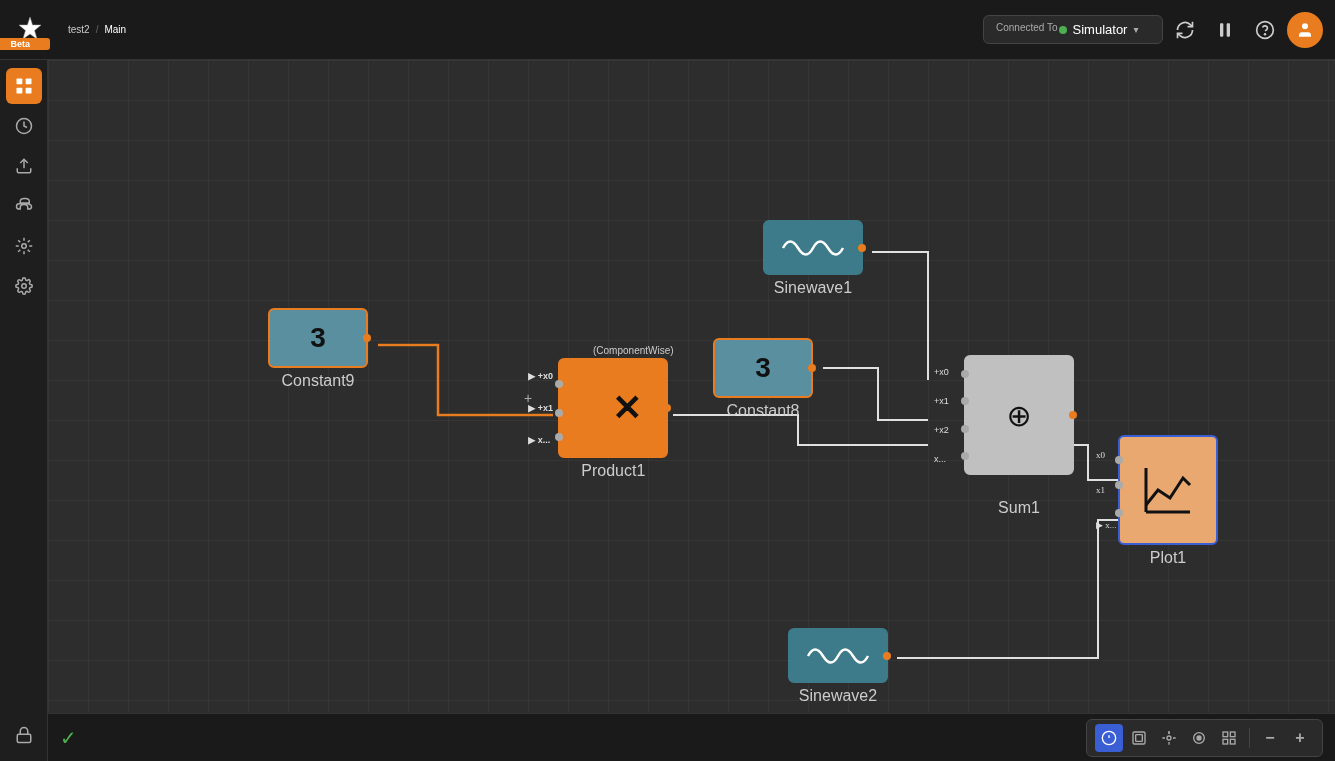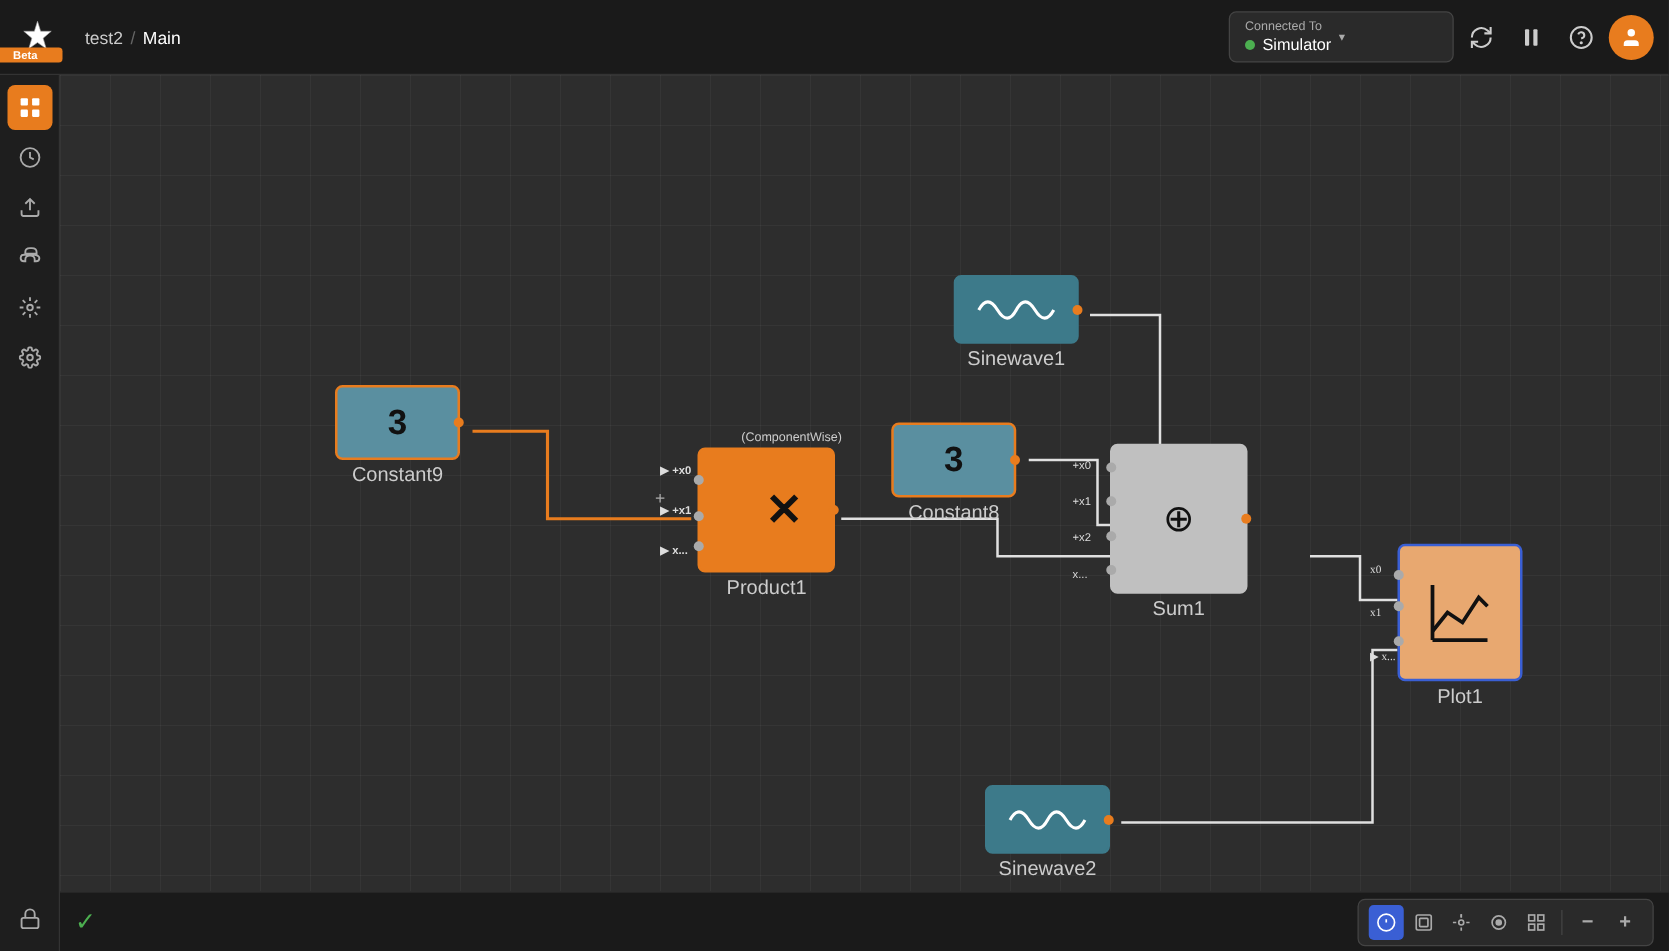--- a/index.html
+++ b/index.html
@@ -19,21 +19,21 @@
       display: flex; align-items: center; justify-content: center;
       position: relative;
     }
     .logo-star svg { width: 30px; height: 30px; }
     .beta-badge {
       background: #e87c1e; color: #fff; font-size: 9px; font-weight: bold;
       padding: 1px 20px; border-radius: 3px;
       position: absolute; bottom: -2px; right: -2px;
     }
     #breadcrumb {
-      display: flex; align-items: center; color: #ccc; font-size: 14px; gap: 6px;
+      display: flex; align-items: center; color: #ccc; font-size: 10px; gap: 6px;
     }
     #breadcrumb .sep { color: #666; }
     #breadcrumb .main-link { color: #fff; font-weight: 500; }
     .spacer { flex: 1; }
     #connection-selector {
       display: flex; align-items: center; gap: 6px;
       background: #2a2a2a; border: 1px solid #444; border-radius: 6px;
       padding: 6px 12px; cursor: pointer; color: #fff; min-width: 180px;
     }
     .conn-dot { width: 8px; height: 8px; background: #4caf50; border-radius: 50%; }
@@ -174,21 +174,21 @@
       <span class="beta-badge">Beta</span>
     </div>
   </div>
   <div id="breadcrumb">
     <span style="cursor:pointer;color:#ccc;">test2</span>
     <span class="sep">/</span>
     <span class="main-link" style="cursor:pointer;">Main</span>
   </div>
   <div class="spacer"></div>
   <div id="connection-selector">
-    <div style="display:flex;flex-direction:column;gap:1px;">
+    <div style="display:flex;flex-direction:row;gap:1px;">
       <span class="conn-label">Connected To</span>
       <div style="display:flex;align-items:center;gap:6px;">
         <div class="conn-dot"></div>
         <span class="conn-value">Simulator</span>
       </div>
     </div>
     <span class="chevron-down">▾</span>
   </div>
   <div class="topbar-icon-btn" title="Sync">
     <svg width="20" height="20" viewBox="0 0 24 24" fill="none" stroke="#ccc" stroke-width="2">
@@ -323,21 +323,21 @@
   </div>
 
   <div class="node node-constant" style="left:665px; top:278px;">
     <div class="node-box">
       <span style="font-size:28px;font-weight:bold;color:#111;">3</span>
       <div class="port" style="background:#e87c1e;right:-5px;top:50%;transform:translateY(-50%);"></div>
     </div>
     <div class="node-label">Constant8</div>
   </div>
 
-  <div class="node node-sum" style="left:840px; top:295px;">
+  <div class="node node-sum" style="left:916px; top:295px;gap:20px;">
     <div class="node-box" style="position:relative;">
 
       <div style="position:absolute;left:-32px;top:0;height:100%;display:flex;flex-direction:column;justify-content:space-around;font-size:9px;color:#ddd;">
         <span>+x0</span>
         <span>+x1</span>
         <span>+x2</span>
         <span>x...</span>
       </div>
       <span style="font-size:30px;color:#111;">⊕</span>
       <div class="port" style="background:#e87c1e;right:-5px;top:50%;transform:translateY(-50%);"></div>

